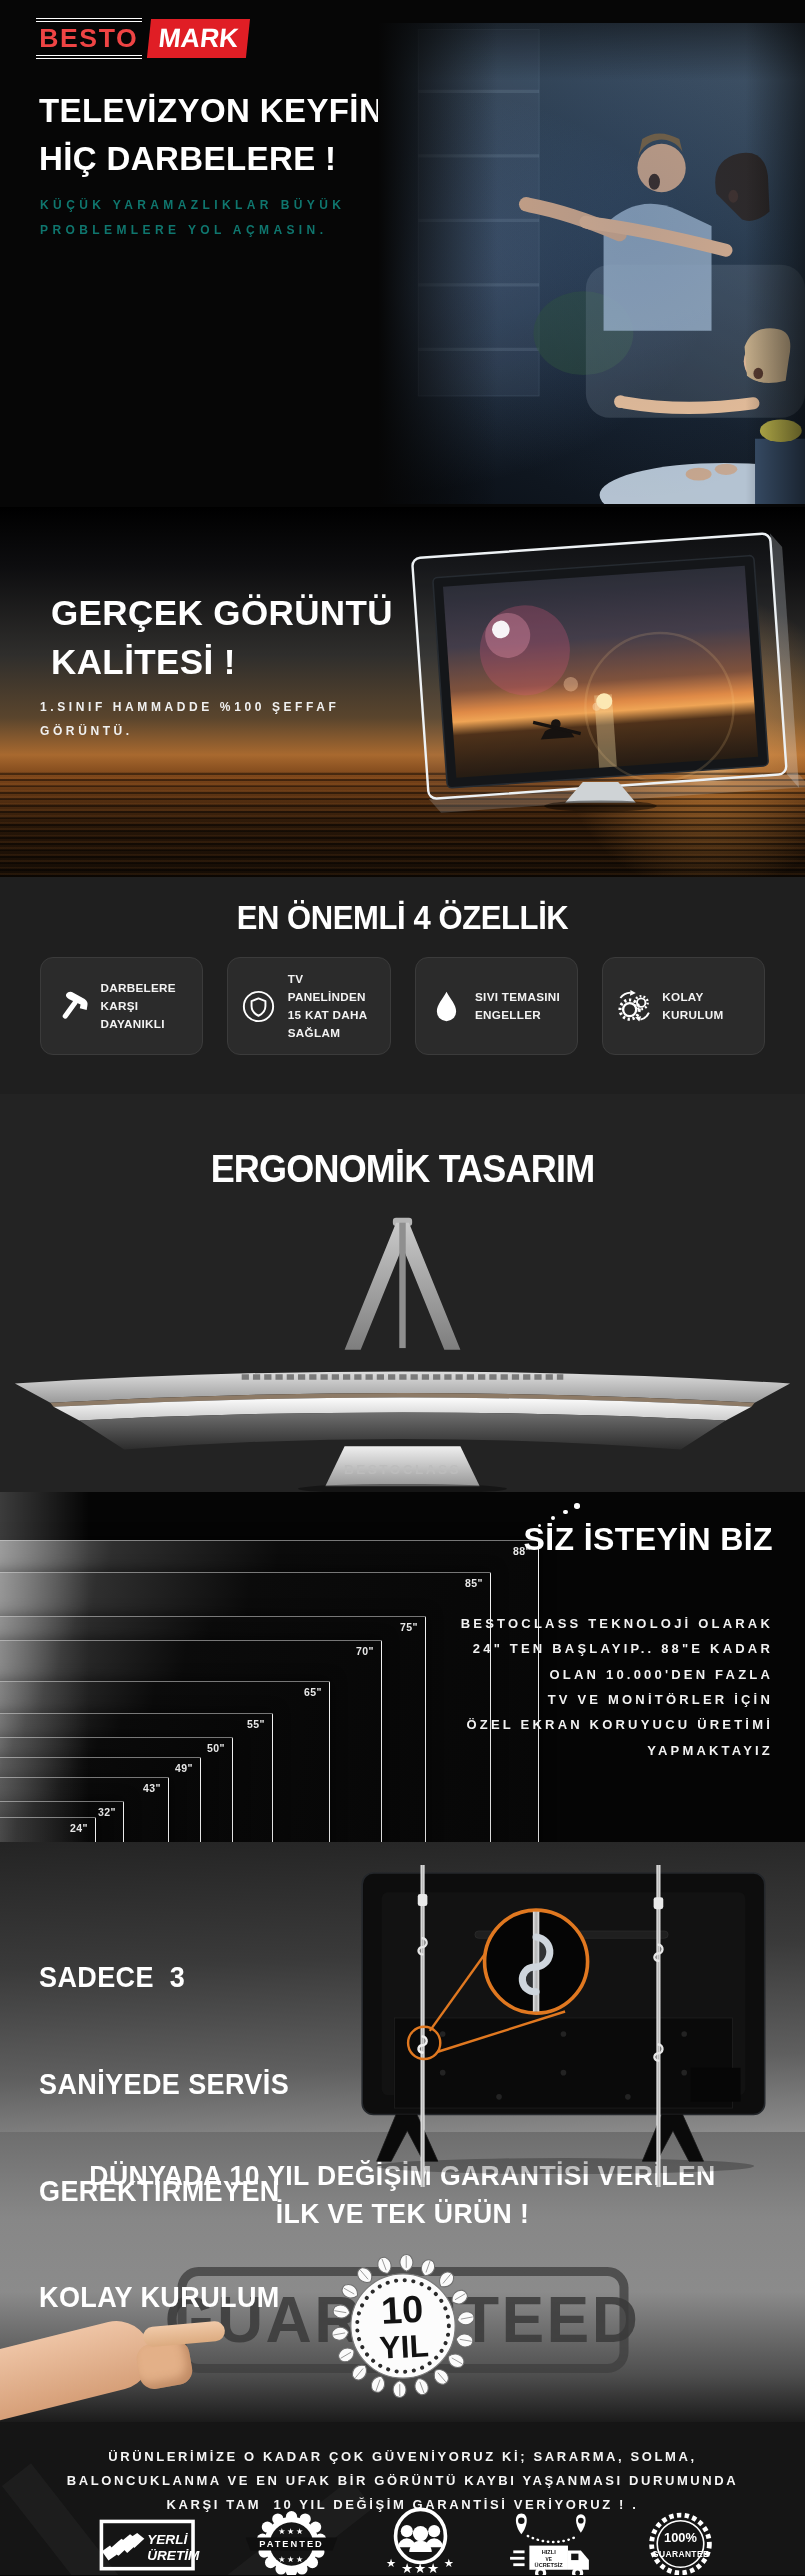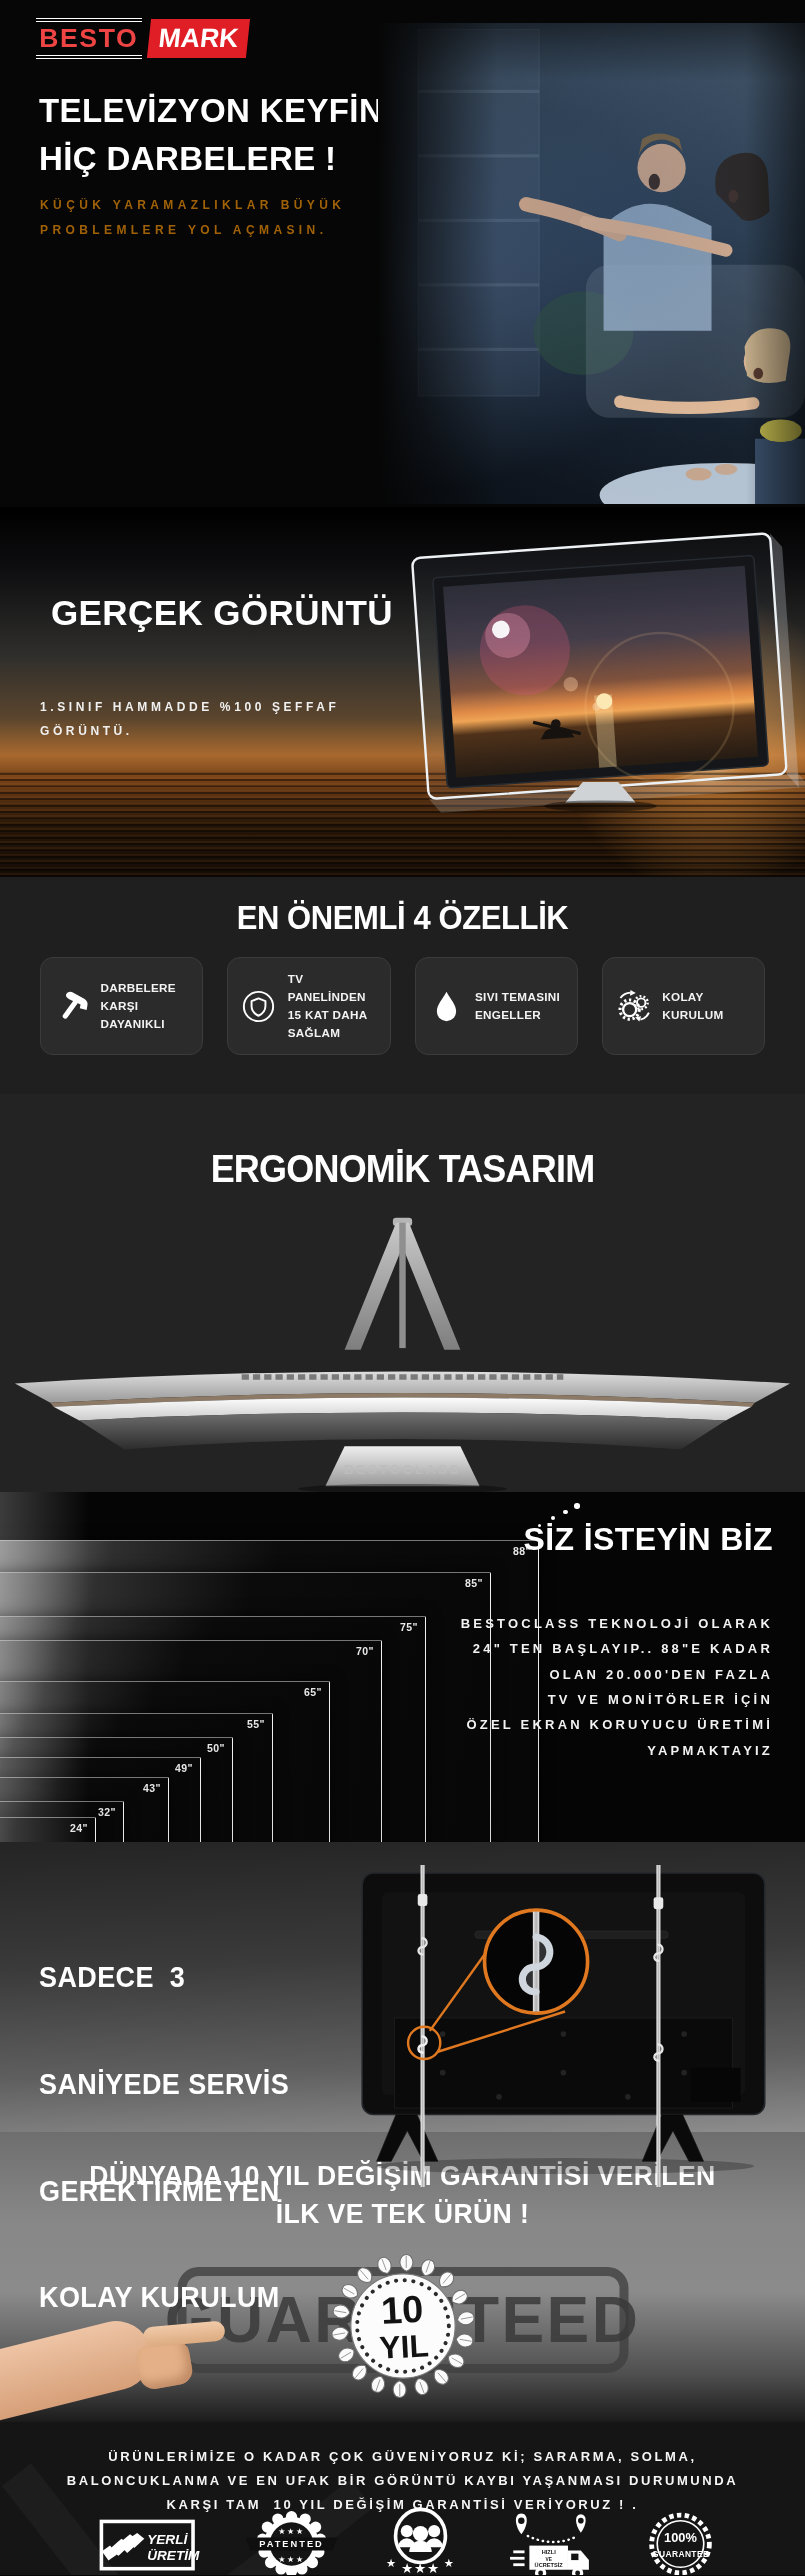--- a/index.html
+++ b/index.html
@@ -9,21 +9,21 @@
 
   
   .hero{position:relative;height:507px;background:#060606;overflow:hidden;}
   .logo{position:absolute;top:17.7px;left:36px;display:flex;align-items:center;gap:7.2px;}
   .logo-besto{color:#ef4444;font-weight:900;font-size:26.6px;letter-spacing:1.6px;line-height:1;
       border-top:4px double #fff;border-bottom:4px double #fff;padding:3.2px 3.2px;}
   .logo-mark{background:#e01e25;color:#fff;font-weight:900;font-size:26.6px;line-height:1;
       padding:6.4px 9.7px 5.6px;transform:skewX(-6deg);}
   .hero-title{position:absolute;left:39px;top:87px;font-size:33px;font-weight:900;
       line-height:1.45;letter-spacing:0.4px;}
-  .hero-sub{position:absolute;left:40px;top:193px;font-size:12px;color:#a16207;
+  .hero-sub{position:absolute;left:40px;top:193px;font-size:12px;color:#0f766e;
       letter-spacing:4.4px;line-height:2.1;font-weight:600;}
   .hero-photo{position:absolute;left:378px;top:22.5px;width:427px;height:481px;overflow:hidden;
       background:linear-gradient(205deg,#46586a 0%,#2d3d4d 35%,#16202c 65%,#0a0f16 100%);}
   .hero-photo::before{content:"";position:absolute;inset:0;
       background:radial-gradient(ellipse at 0% 55%,rgba(125,165,215,.32),transparent 55%);}
   .hero-photo::after{content:"";position:absolute;inset:0;
       background:linear-gradient(90deg,#060606 0%,rgba(6,6,6,.7) 8%,transparent 28%),
                  linear-gradient(270deg,rgba(0,0,0,.55),transparent 14%),
                  linear-gradient(180deg,rgba(0,0,0,.5),transparent 12%),
                  radial-gradient(ellipse at 60% 40%,rgba(40,80,140,.18),transparent 70%);}
@@ -161,20 +161,21 @@
         <ellipse cx="432" cy="554" rx="14" ry="7" fill="#c9a183" opacity="0.8"></ellipse>
         <rect x="468" y="516" width="62" height="84" fill="#3a506b"></rect>
         <ellipse cx="500" cy="506" rx="26" ry="14" fill="#c5bc4e"></ellipse>
       </svg>
     </div>
   </div>
 
   <div class="quality">
     <div class="quality-title">
       <div>GERÇEK GÖRÜNTÜ</div>
+      <div>KALİTESİ !</div>
     </div>
     <div class="quality-sub">
       <div>1.SINIF HAMMADDE %100 ŞEFFAF</div>
       <div>GÖRÜNTÜ.</div>
     </div>
     <svg class="quality-tv" viewBox="0 0 520 450">
       <defs>
         <linearGradient id="sunsetG" x1="0" y1="0" x2="0" y2="1">
           <stop offset="0" stop-color="#23242e"></stop>
             <stop offset="0.32" stop-color="#3d3542"></stop>
@@ -327,21 +328,21 @@
     <span class="dot" style="left:538px;top:32px;width:3.2px;height:3.2px;"></span>
     <span class="dot" style="left:551px;top:24px;width:4px;height:4px;"></span>
     <span class="dot" style="left:563px;top:17.7px;width:4.8px;height:4.8px;"></span>
     <span class="dot" style="left:574px;top:11.3px;width:5.6px;height:5.6px;"></span>
     <div class="sizes-title">
       <div>SİZ İSTEYİN BİZ</div>
     </div>
     <div class="sizes-desc">
       <div>BESTOCLASS TEKNOLOJİ OLARAK</div>
       <div>24" TEN BAŞLAYIP.. 88"E KADAR</div>
-      <div>OLAN 20.000'DEN FAZLA</div>
+      <div>OLAN 10.000'DEN FAZLA</div>
       <div>TV VE MONİTÖRLER İÇİN</div>
       <div>ÖZEL EKRAN KORUYUCU ÜRETİMİ</div>
       <div>YAPMAKTAYIZ</div>
     </div>
   </div>
 
   <div class="install">
     <div class="install-title pre">
       <div>SADECE  3</div>
       <div>SANİYEDE SERVİS</div>

